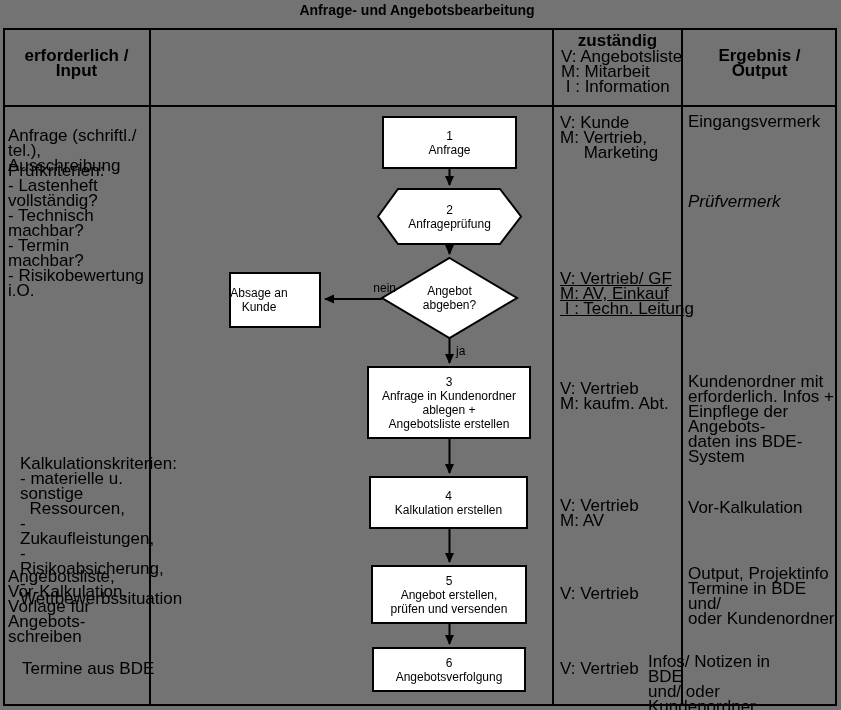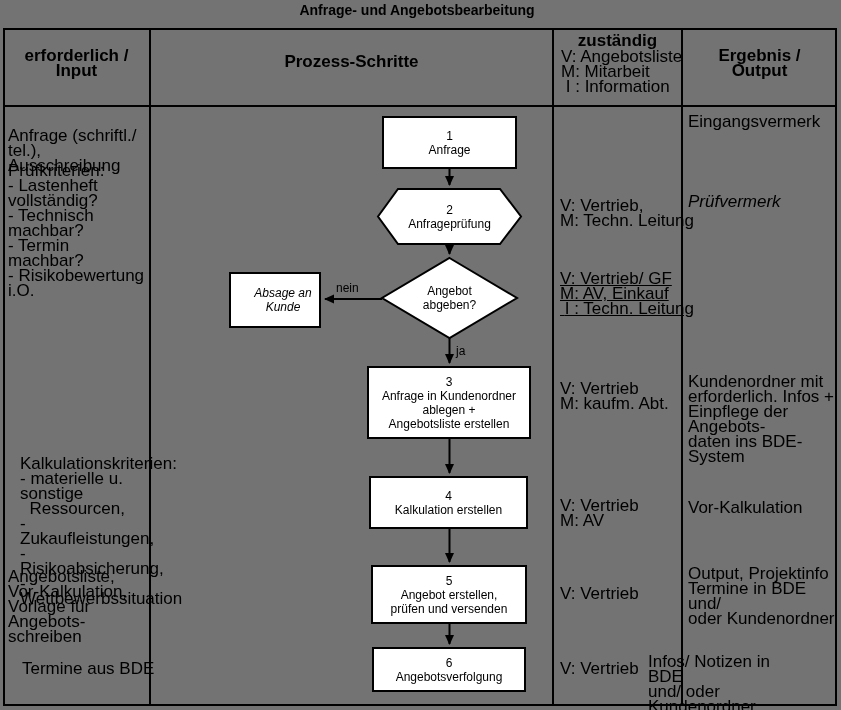--- a/index.html
+++ b/index.html
@@ -60,21 +60,20 @@
   <div class="title">Anfrage- und Angebotsbearbeitung</div>
 
   <div class="table-frame"></div>
   <div class="vline v1"></div>
   <div class="vline v2"></div>
   <div class="vline v3"></div>
   <div class="hline"></div>
 
   <div class="tb hdr" style="left:3px; top:48px; width:147px;">erforderlich /
 Input</div>
-  <div class="tb hdr" style="left:150px; top:54px; width:403px;">Prozess-Schritte</div>
   <div class="tb hdr" style="left:553px; top:33px; width:129px;">zuständig</div>
   <div class="tb" style="left:561px; top:49px;">V: Angebotsliste
 M: Mitarbeit
  I : Information</div>
   <div class="tb hdr" style="left:682px; top:48px; width:155px;">Ergebnis /
 Output</div>
 
   <svg class="flow-svg" width="841" height="710">
     <defs>
       <marker id="arrow" markerWidth="11" markerHeight="10" refX="9" refY="4.5" orient="auto" markerUnits="userSpaceOnUse">
@@ -97,23 +96,23 @@
     <line x1="449.5" y1="623" x2="449.5" y2="644" stroke="#000000" stroke-width="2" marker-end="url(#arrow)"></line>
     <rect x="373" y="648" width="152" height="43" fill="#ffffff" stroke="#000000" stroke-width="2"></rect>
   </svg>
 
   <div class="node-label" style="left:383px; top:117px; width:133px; height:51px;">1
 Anfrage</div>
   <div class="node-label" style="left:378px; top:189px; width:143px; height:55px;">2
 Anfrageprüfung</div>
   <div class="node-label" style="left:382px; top:258px; width:135px; height:80px;">Angebot
 abgeben?</div>
-  <div class="node-label" style="left:238px; top:273px; width:90px; height:54px;font-style:italic;">Absage an
+  <div class="node-label" style="left:214px; top:273px; width:90px; height:54px;">Absage an
 Kunde</div>
-  <div class="branch-label" style="left:336px; top:281px; width:44px; text-align:left;">nein</div>
+  <div class="branch-label" style="left:352px; top:281px; width:44px; text-align:right;">nein</div>
   <div class="branch-label" style="left:456px; top:344px;">ja</div>
   <div class="node-label" style="left:368px; top:367px; width:162px; height:71px;">3
 Anfrage in Kundenordner
 ablegen +
 Angebotsliste erstellen</div>
   <div class="node-label" style="left:370px; top:477px; width:157px; height:51px;">4
 Kalkulation erstellen</div>
   <div class="node-label" style="left:372px; top:566px; width:154px; height:57px;">5
 Angebot erstellen,
 prüfen und versenden</div>
@@ -132,22 +131,23 @@
   Ressourcen,
 - Zukaufleistungen,
 - Risikoabsicherung,
 - Wettbewerbssituation</div>
   <div class="tb" style="left:8px; top:569px; width:140px;">Angebotsliste,
 Vor-Kalkulation,
 Vorlage für Angebots-
 schreiben</div>
   <div class="tb" style="left:22px; top:661px; width:140px;">Termine aus BDE</div>
 
-  <div class="tb" style="left:560px; top:198px;">V: Vertrieb,
-M: Techn. Leitung</div>
+  <div class="tb" style="left:560px; top:115px;">V: Kunde
+M: Vertrieb,
+     Marketing</div>
   <div class="tb" style="left:560px; top:271px;text-decoration:underline;">V: Vertrieb/ GF
 M: AV, Einkauf
  I : Techn. Leitung</div>
   <div class="tb" style="left:560px; top:381px;">V: Vertrieb
 M: kaufm. Abt.</div>
   <div class="tb" style="left:560px; top:498px;">V: Vertrieb
 M: AV</div>
   <div class="tb" style="left:560px; top:586px;">V: Vertrieb</div>
   <div class="tb" style="left:560px; top:661px;">V: Vertrieb</div>
 

